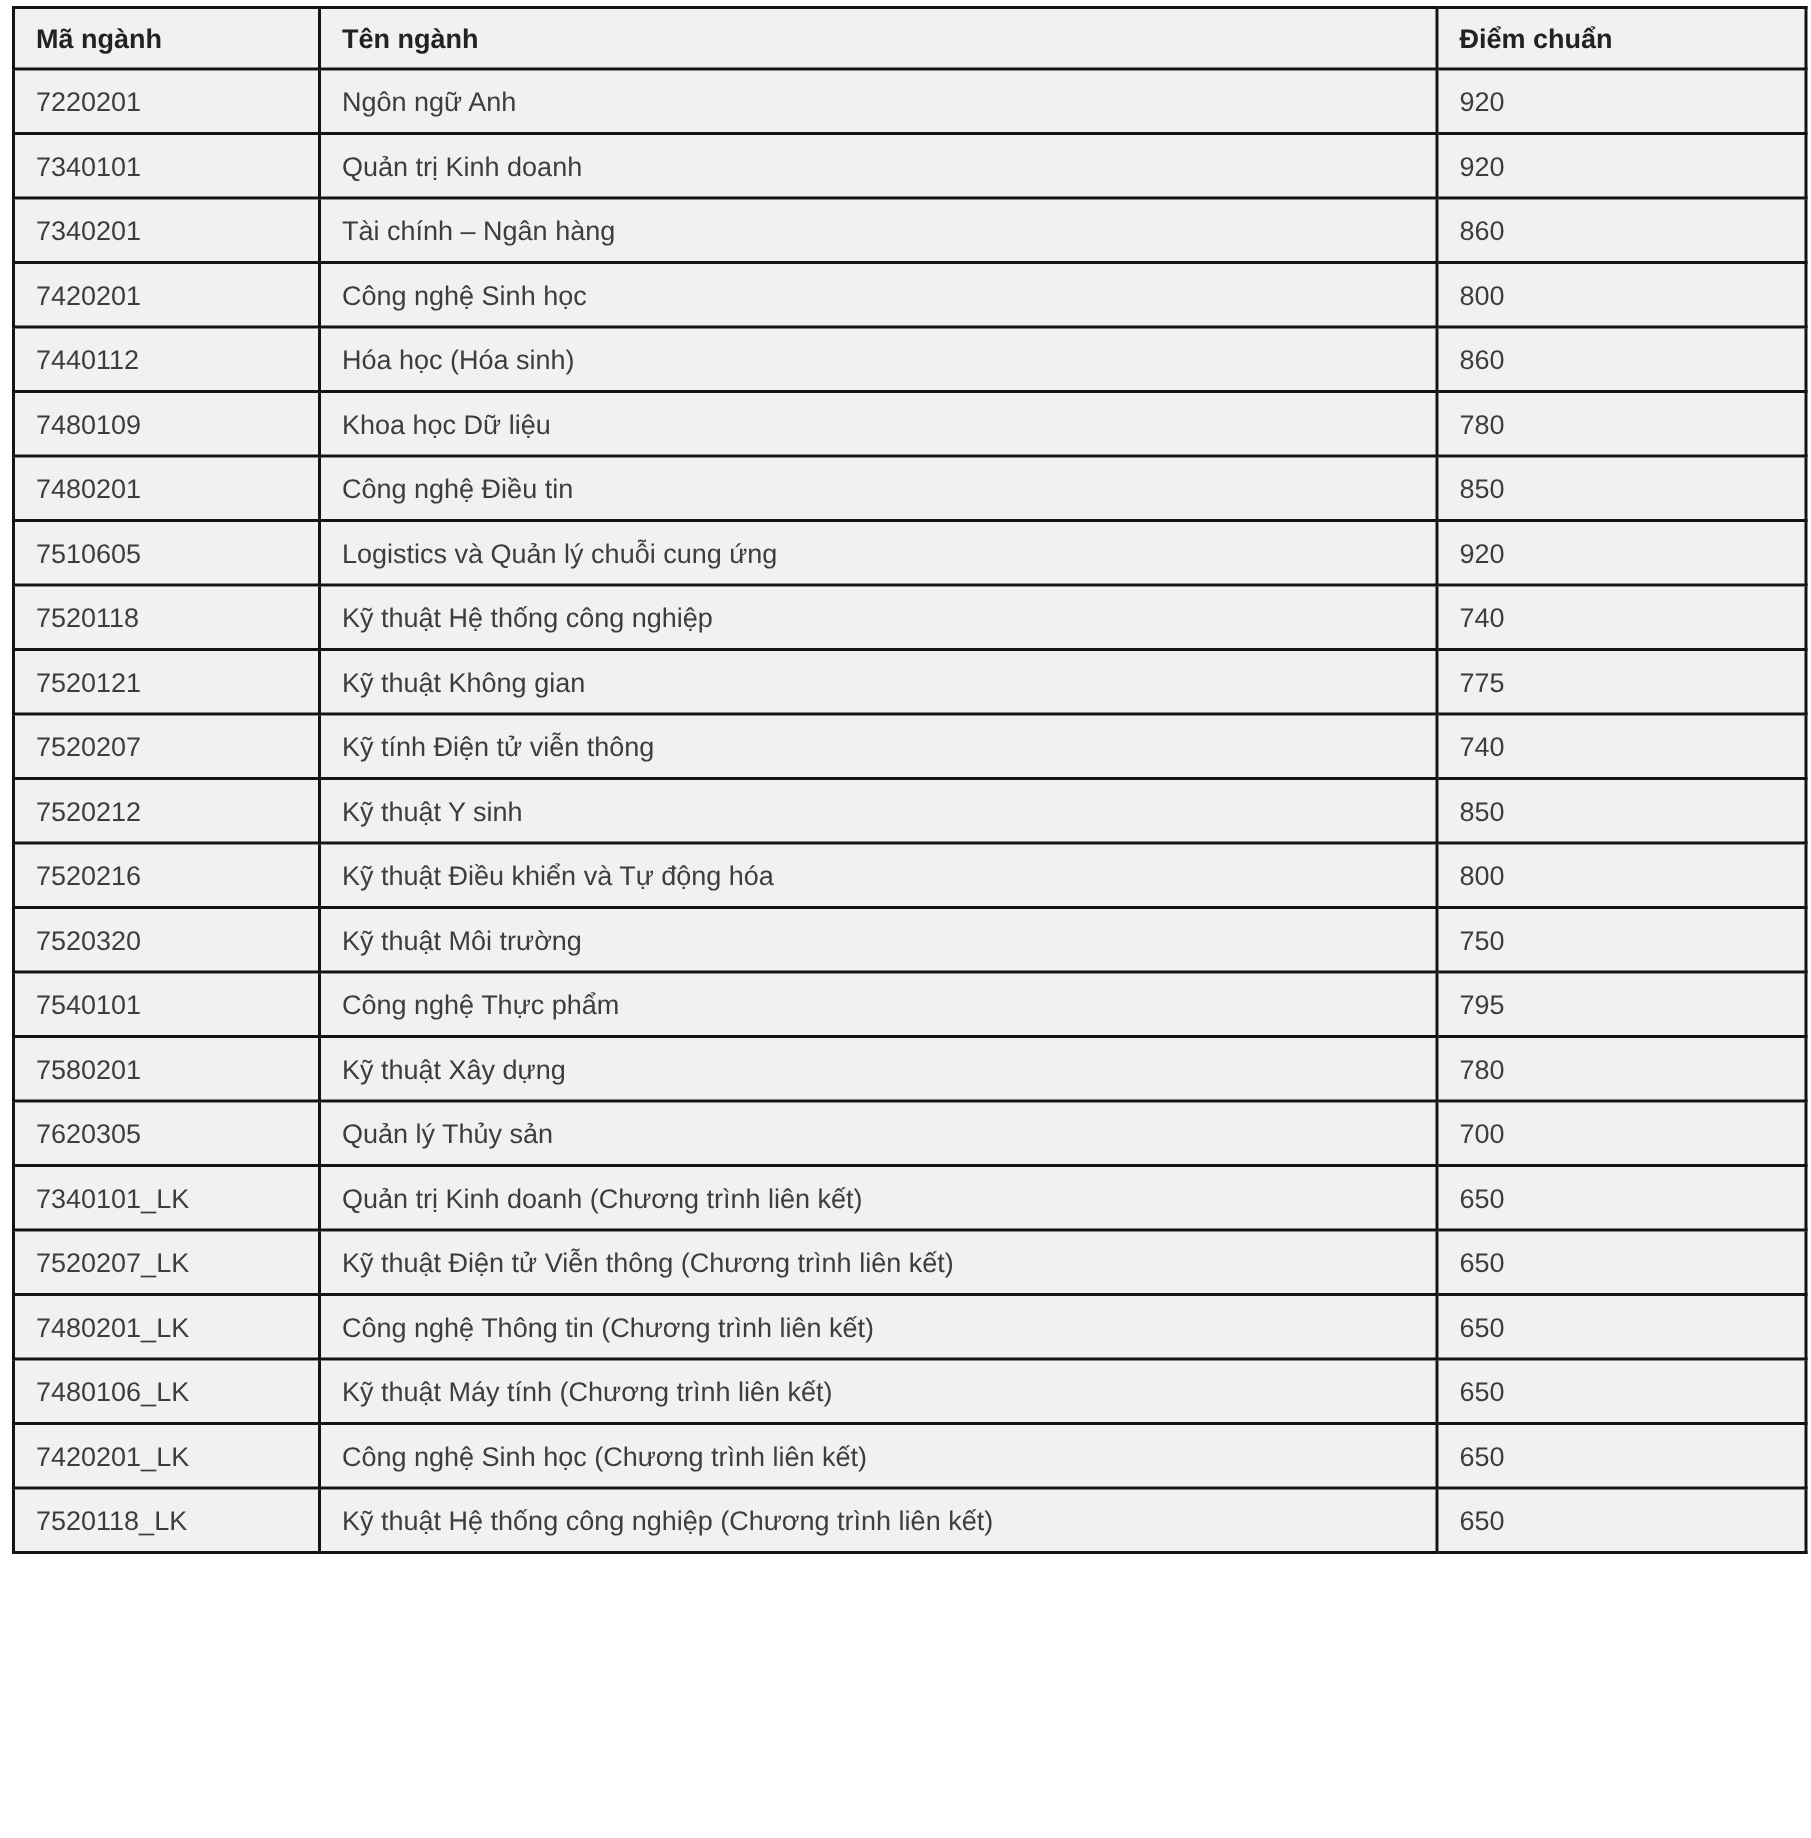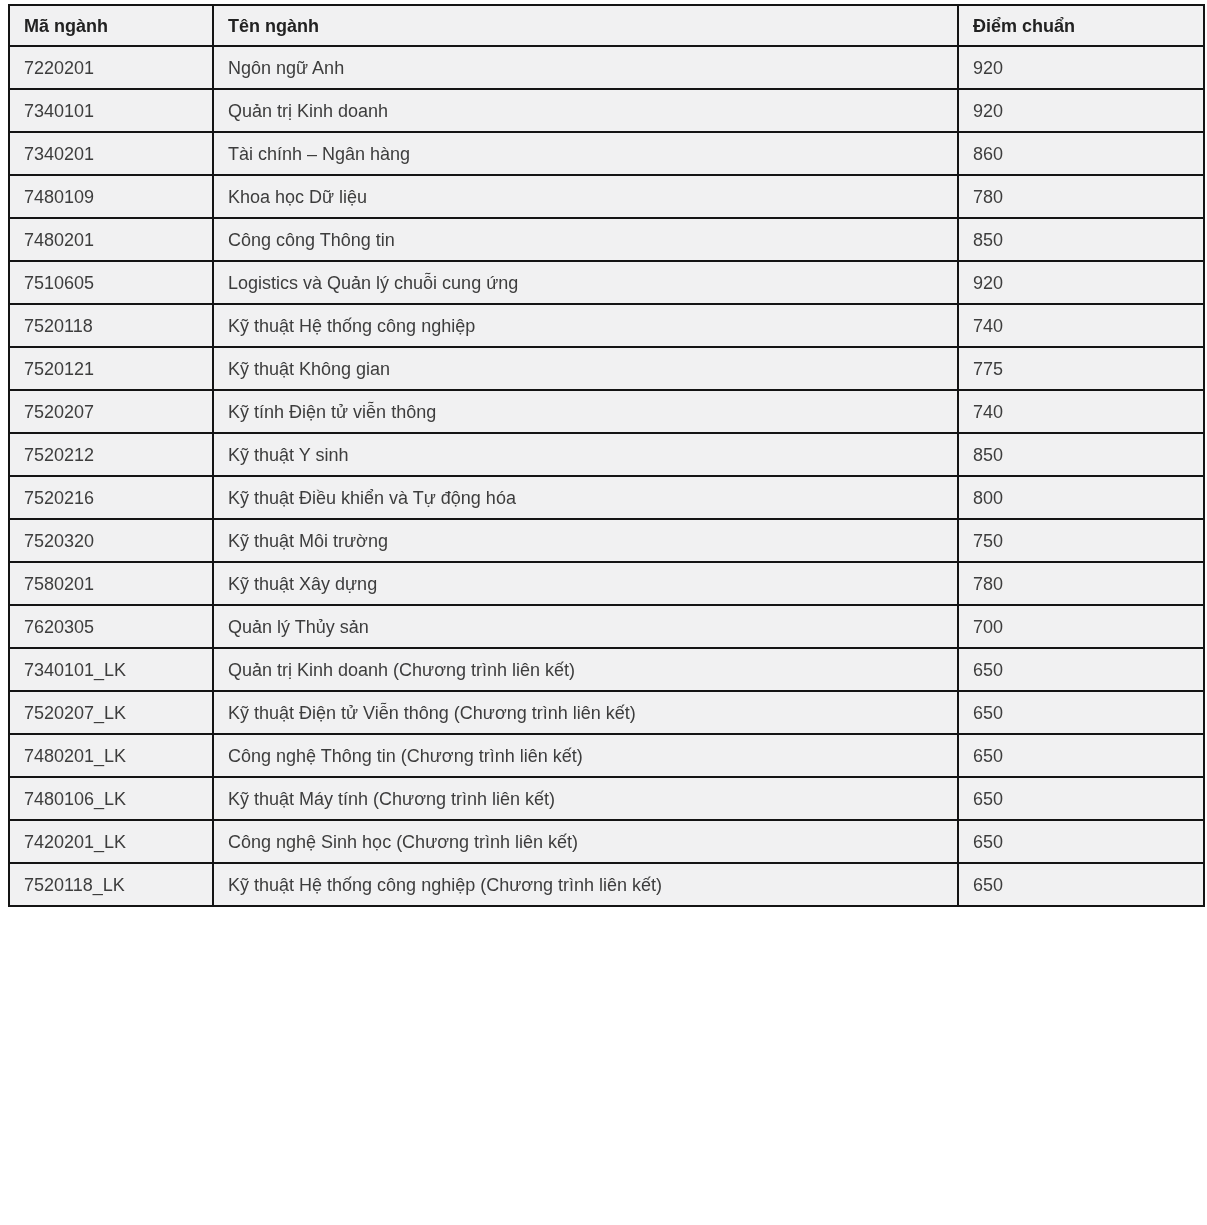--- a/index.html
+++ b/index.html
@@ -73,27 +73,37 @@
           <td>7340101</td>
           <td>Quản trị Kinh doanh</td>
           <td>920</td>
         </tr>
         <tr>
           <td>7340201</td>
           <td>Tài chính – Ngân hàng</td>
           <td>860</td>
         </tr>
         <tr>
+          <td>7420201</td>
+          <td>Công nghệ Sinh học</td>
+          <td>800</td>
+        </tr>
+        <tr>
+          <td>7440112</td>
+          <td>Hóa học (Hóa sinh)</td>
+          <td>860</td>
+        </tr>
+        <tr>
           <td>7480109</td>
           <td>Khoa học Dữ liệu</td>
           <td>780</td>
         </tr>
         <tr>
           <td>7480201</td>
-          <td>Công công Thông tin</td>
+          <td>Công nghệ Điều tin</td>
           <td>850</td>
         </tr>
         <tr>
           <td>7510605</td>
           <td>Logistics và Quản lý chuỗi cung ứng</td>
           <td>920</td>
         </tr>
         <tr>
           <td>7520118</td>
           <td>Kỹ thuật Hệ thống công nghiệp</td>
@@ -116,20 +126,25 @@
         </tr>
         <tr>
           <td>7520216</td>
           <td>Kỹ thuật Điều khiển và Tự động hóa</td>
           <td>800</td>
         </tr>
         <tr>
           <td>7520320</td>
           <td>Kỹ thuật Môi trường</td>
           <td>750</td>
+        </tr>
+        <tr>
+          <td>7540101</td>
+          <td>Công nghệ Thực phẩm</td>
+          <td>795</td>
         </tr>
         <tr>
           <td>7580201</td>
           <td>Kỹ thuật Xây dựng</td>
           <td>780</td>
         </tr>
         <tr>
           <td>7620305</td>
           <td>Quản lý Thủy sản</td>
           <td>700</td>

